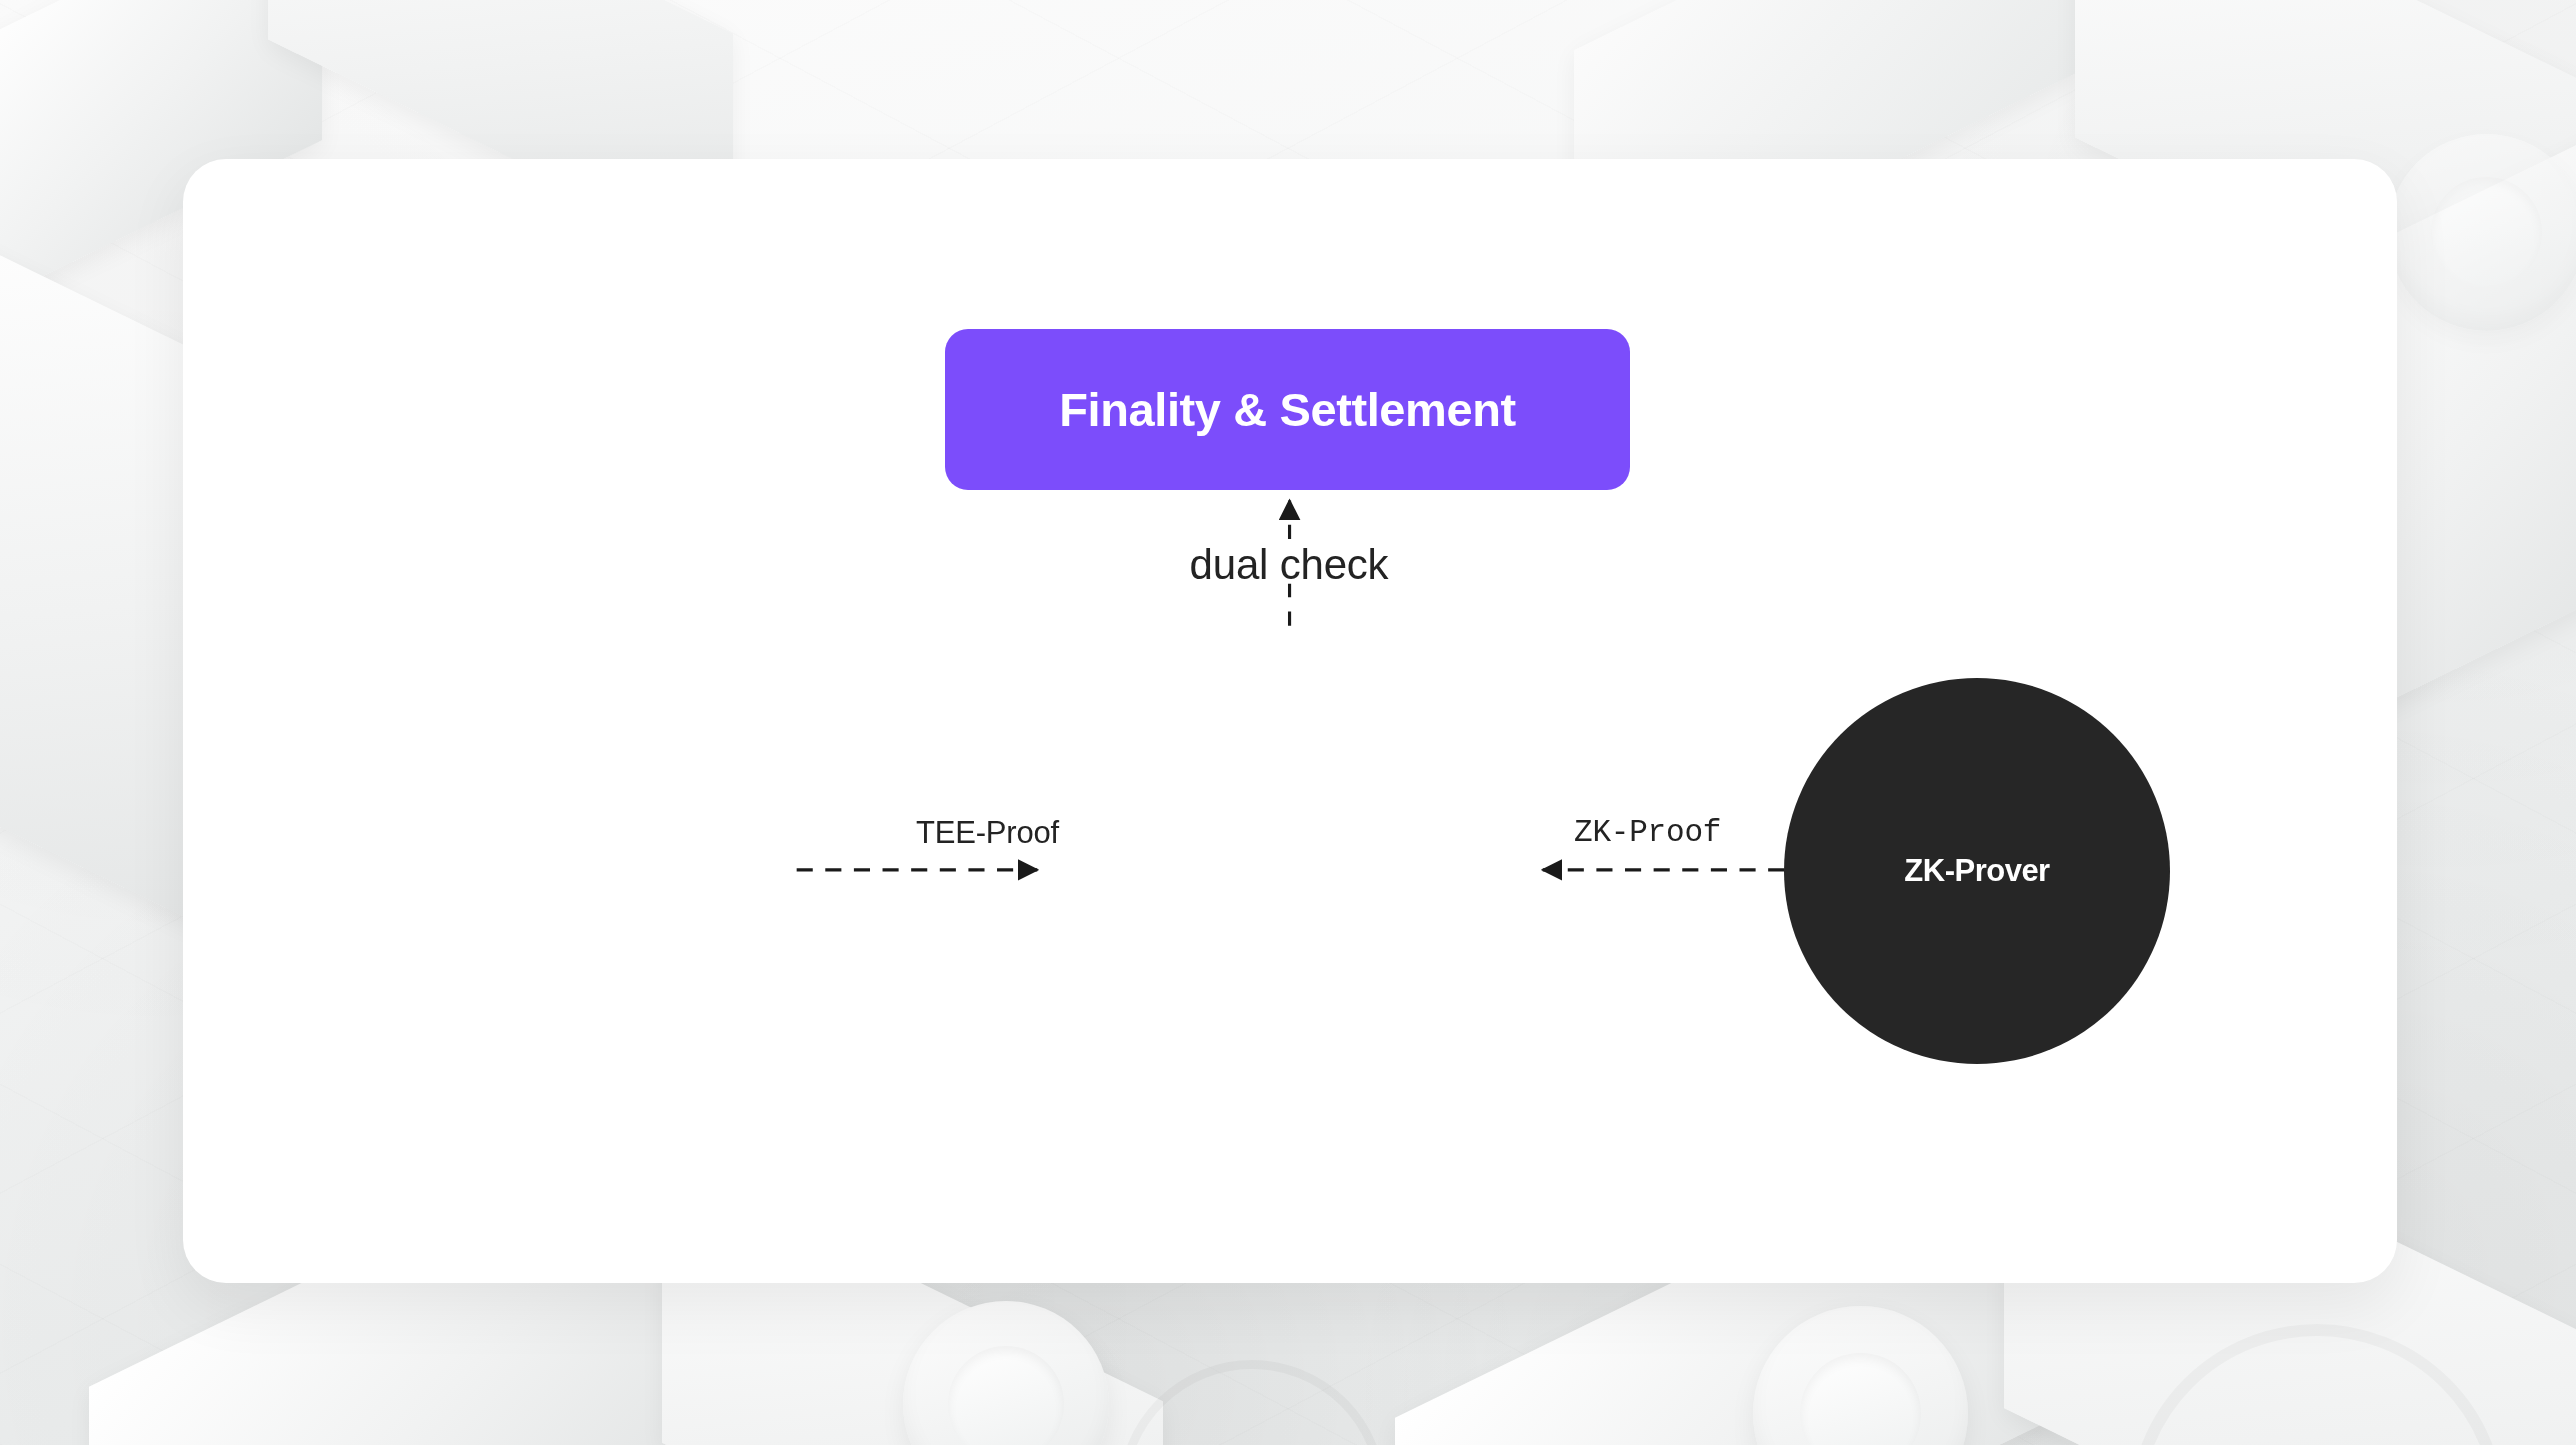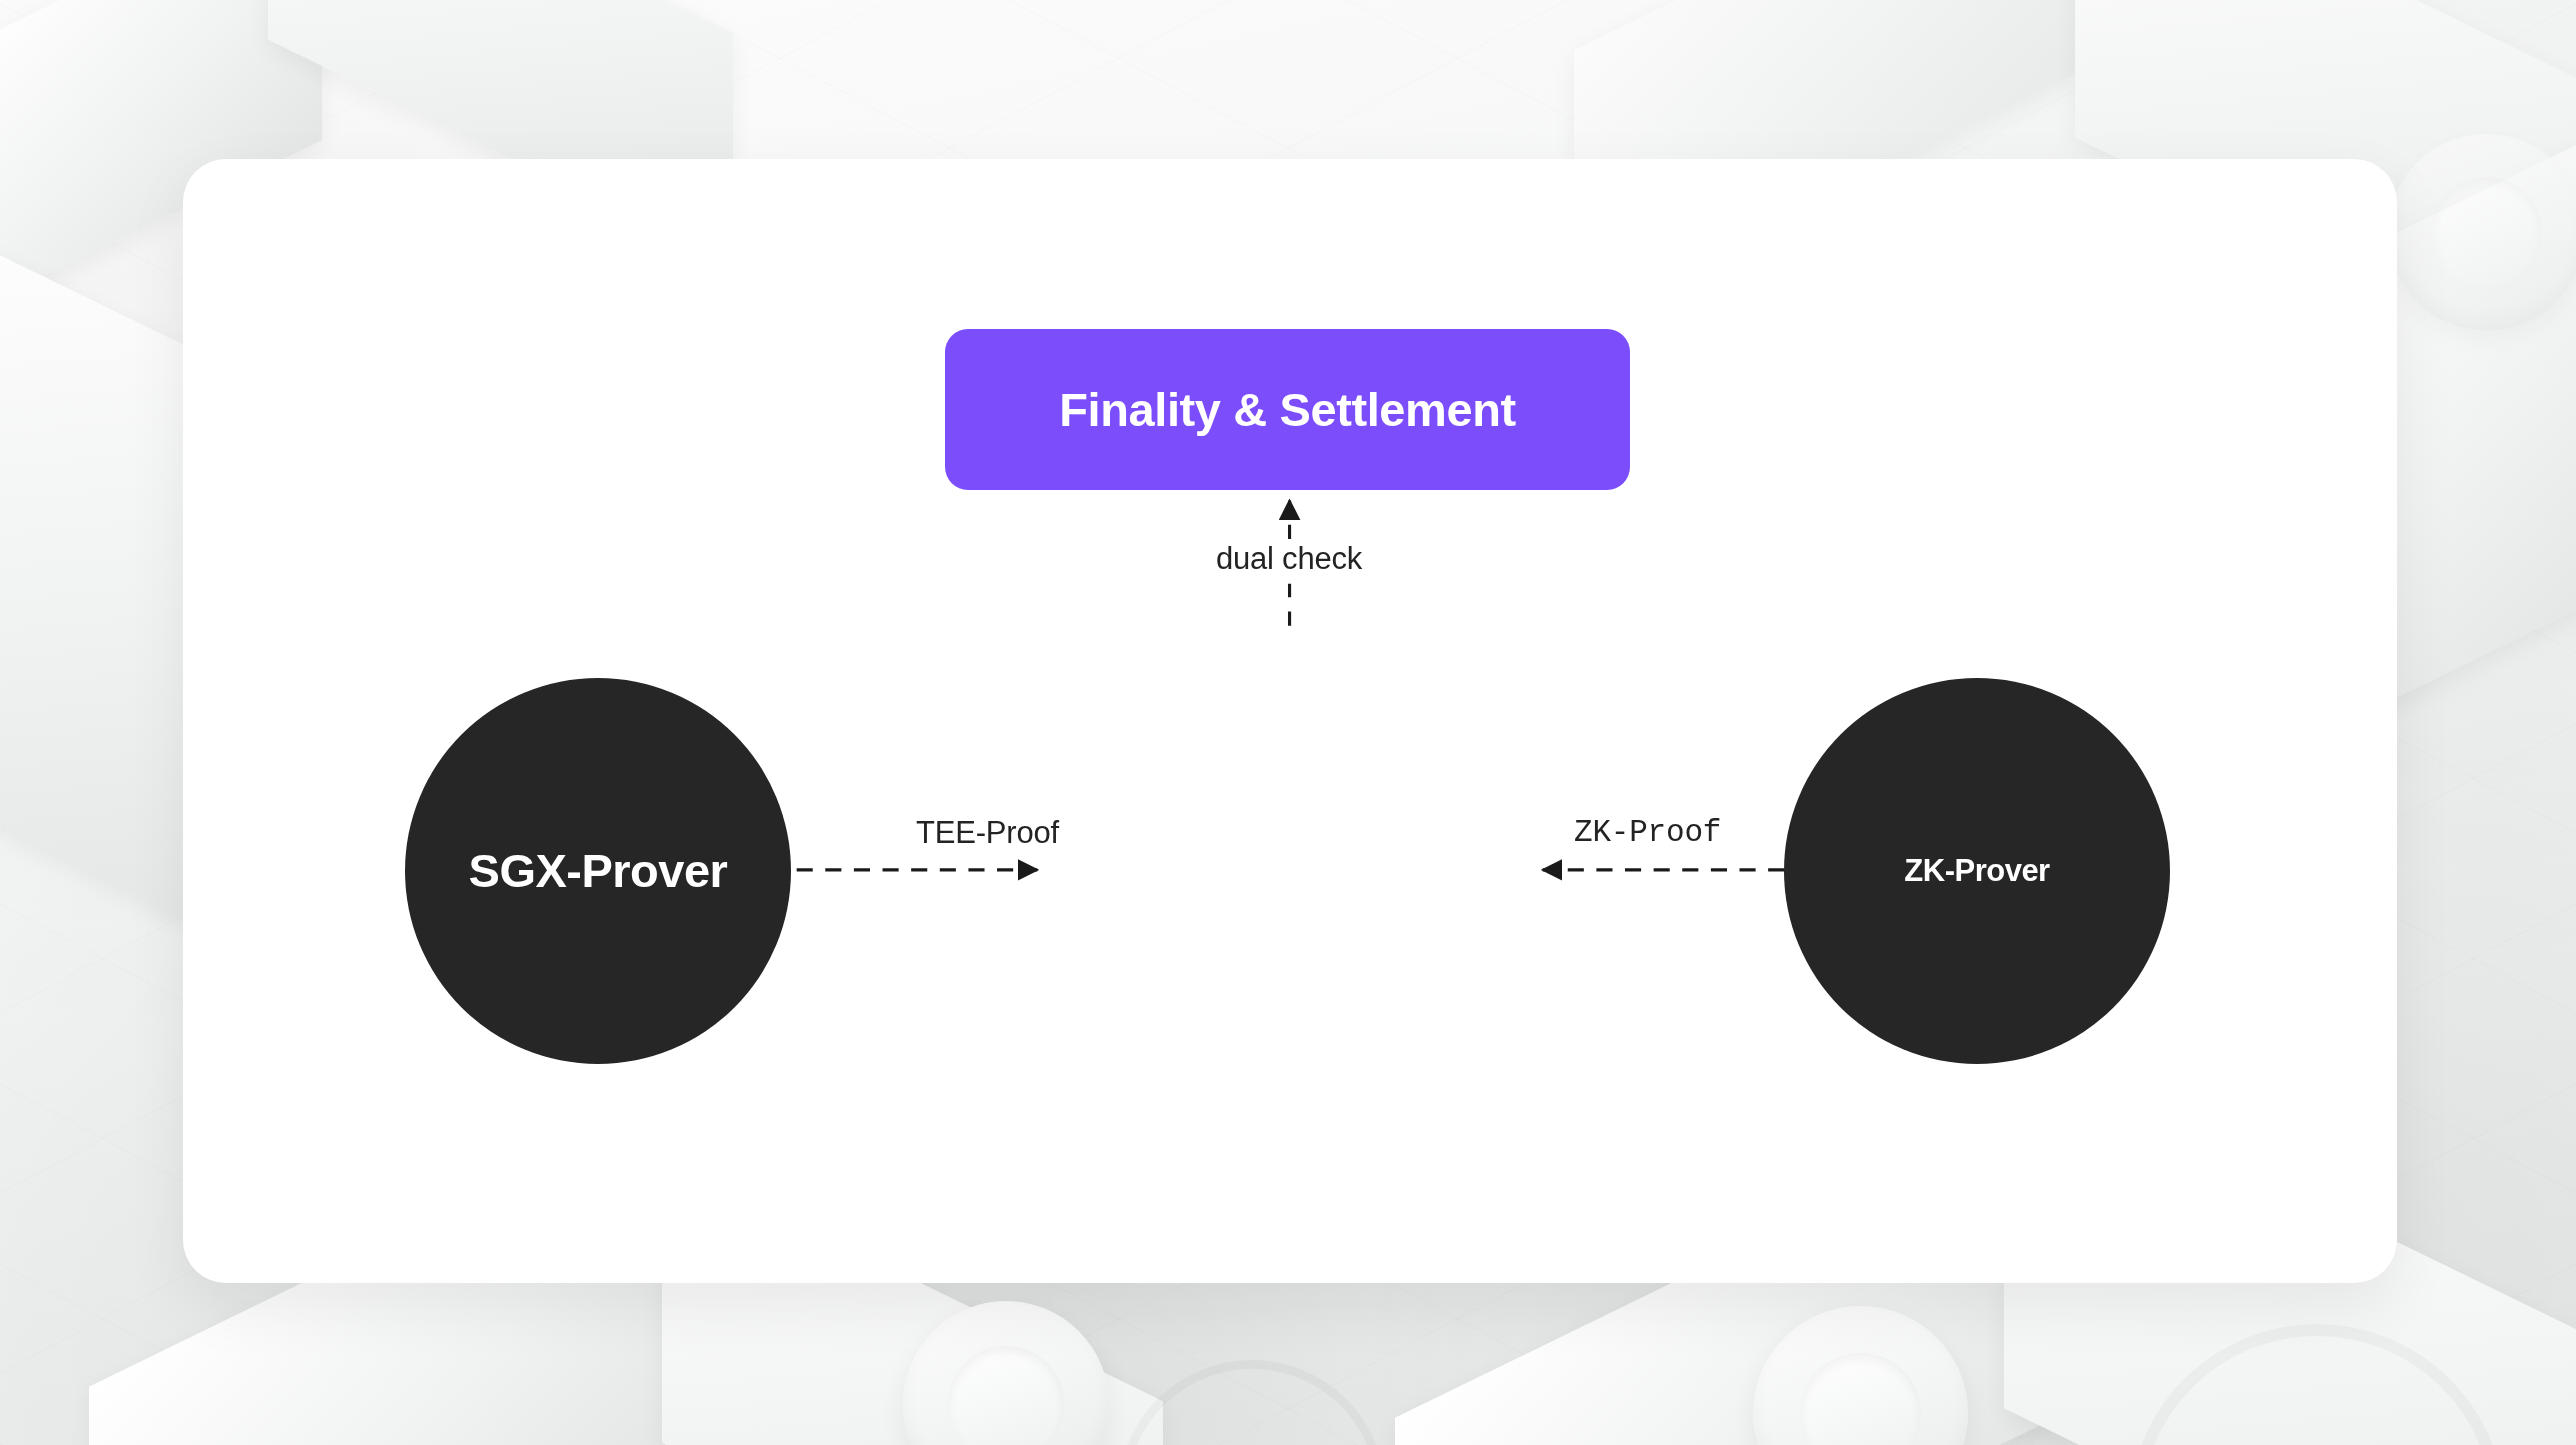--- a/index.html
+++ b/index.html
@@ -183,27 +183,24 @@
 
         <line x1="1237" y1="522" x2="1237" y2="475" stroke="#1a1a1a" stroke-width="3.5" stroke-dasharray="16 16"></line>
 
         <line x1="1237" y1="425" x2="1237" y2="382" stroke="#1a1a1a" stroke-width="3.5" stroke-dasharray="16 16" marker-end="url(#arrow-r)"></line>
       </svg>
 
       <div class="node-pill" style="left:762px; top:170px; width:685px; height:161px; background:#7c4dfb; font-size:47px;">
         <span>Finality &amp; Settlement</span>
       </div>
 
-      <div class="edge-label" style="left:1106px; top:382px; transform:translateX(-50%); font-size:31px;">
+      <div class="edge-label" style="left:1106px; top:382px; transform:translateX(-50%); font-size:42px;">
         <span>dual check</span>
       </div>
 
-      <div class="node-circle" style="left:222px; top:519px; width:386px; height:386px; background:#262626; color:#ffffff; font-size:47px;">
-        <span class="label">SGX-Prover</span>
-      </div>
 
       <div class="edge-label" style="left:733px; top:656px; font-size:31px;">
         <span>TEE-Proof</span>
       </div>
 
 
       <div class="edge-label" style="left:1391px; top:656px; font-size:31px;font-family:Liberation Mono, monospace;">
         <span>ZK-Proof</span>
       </div>
 

